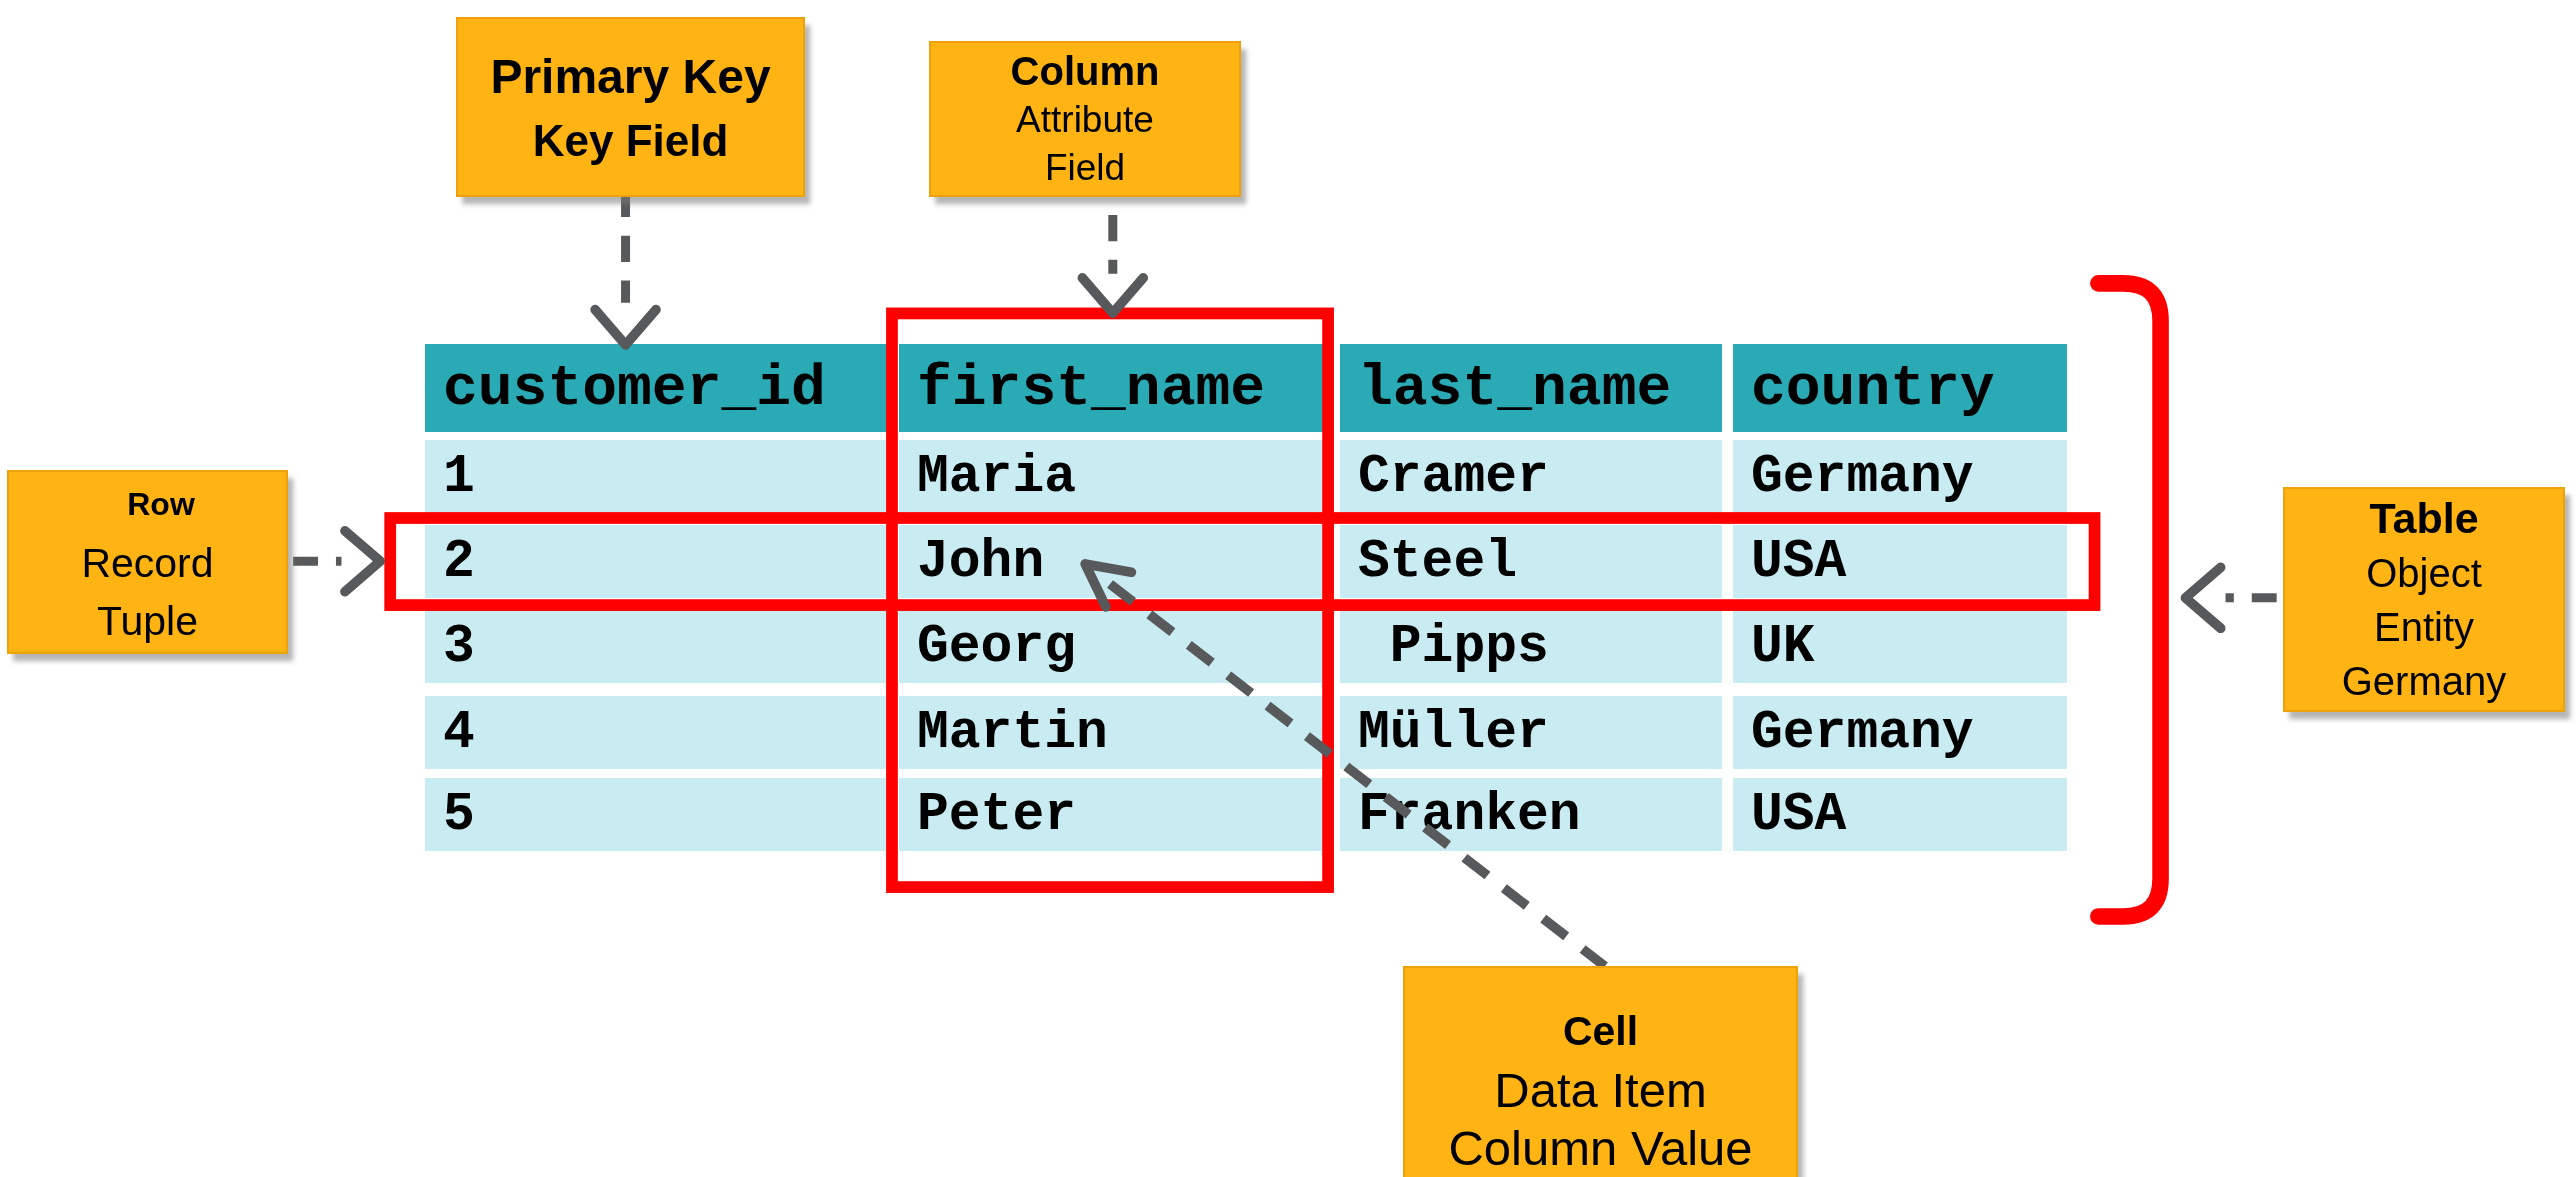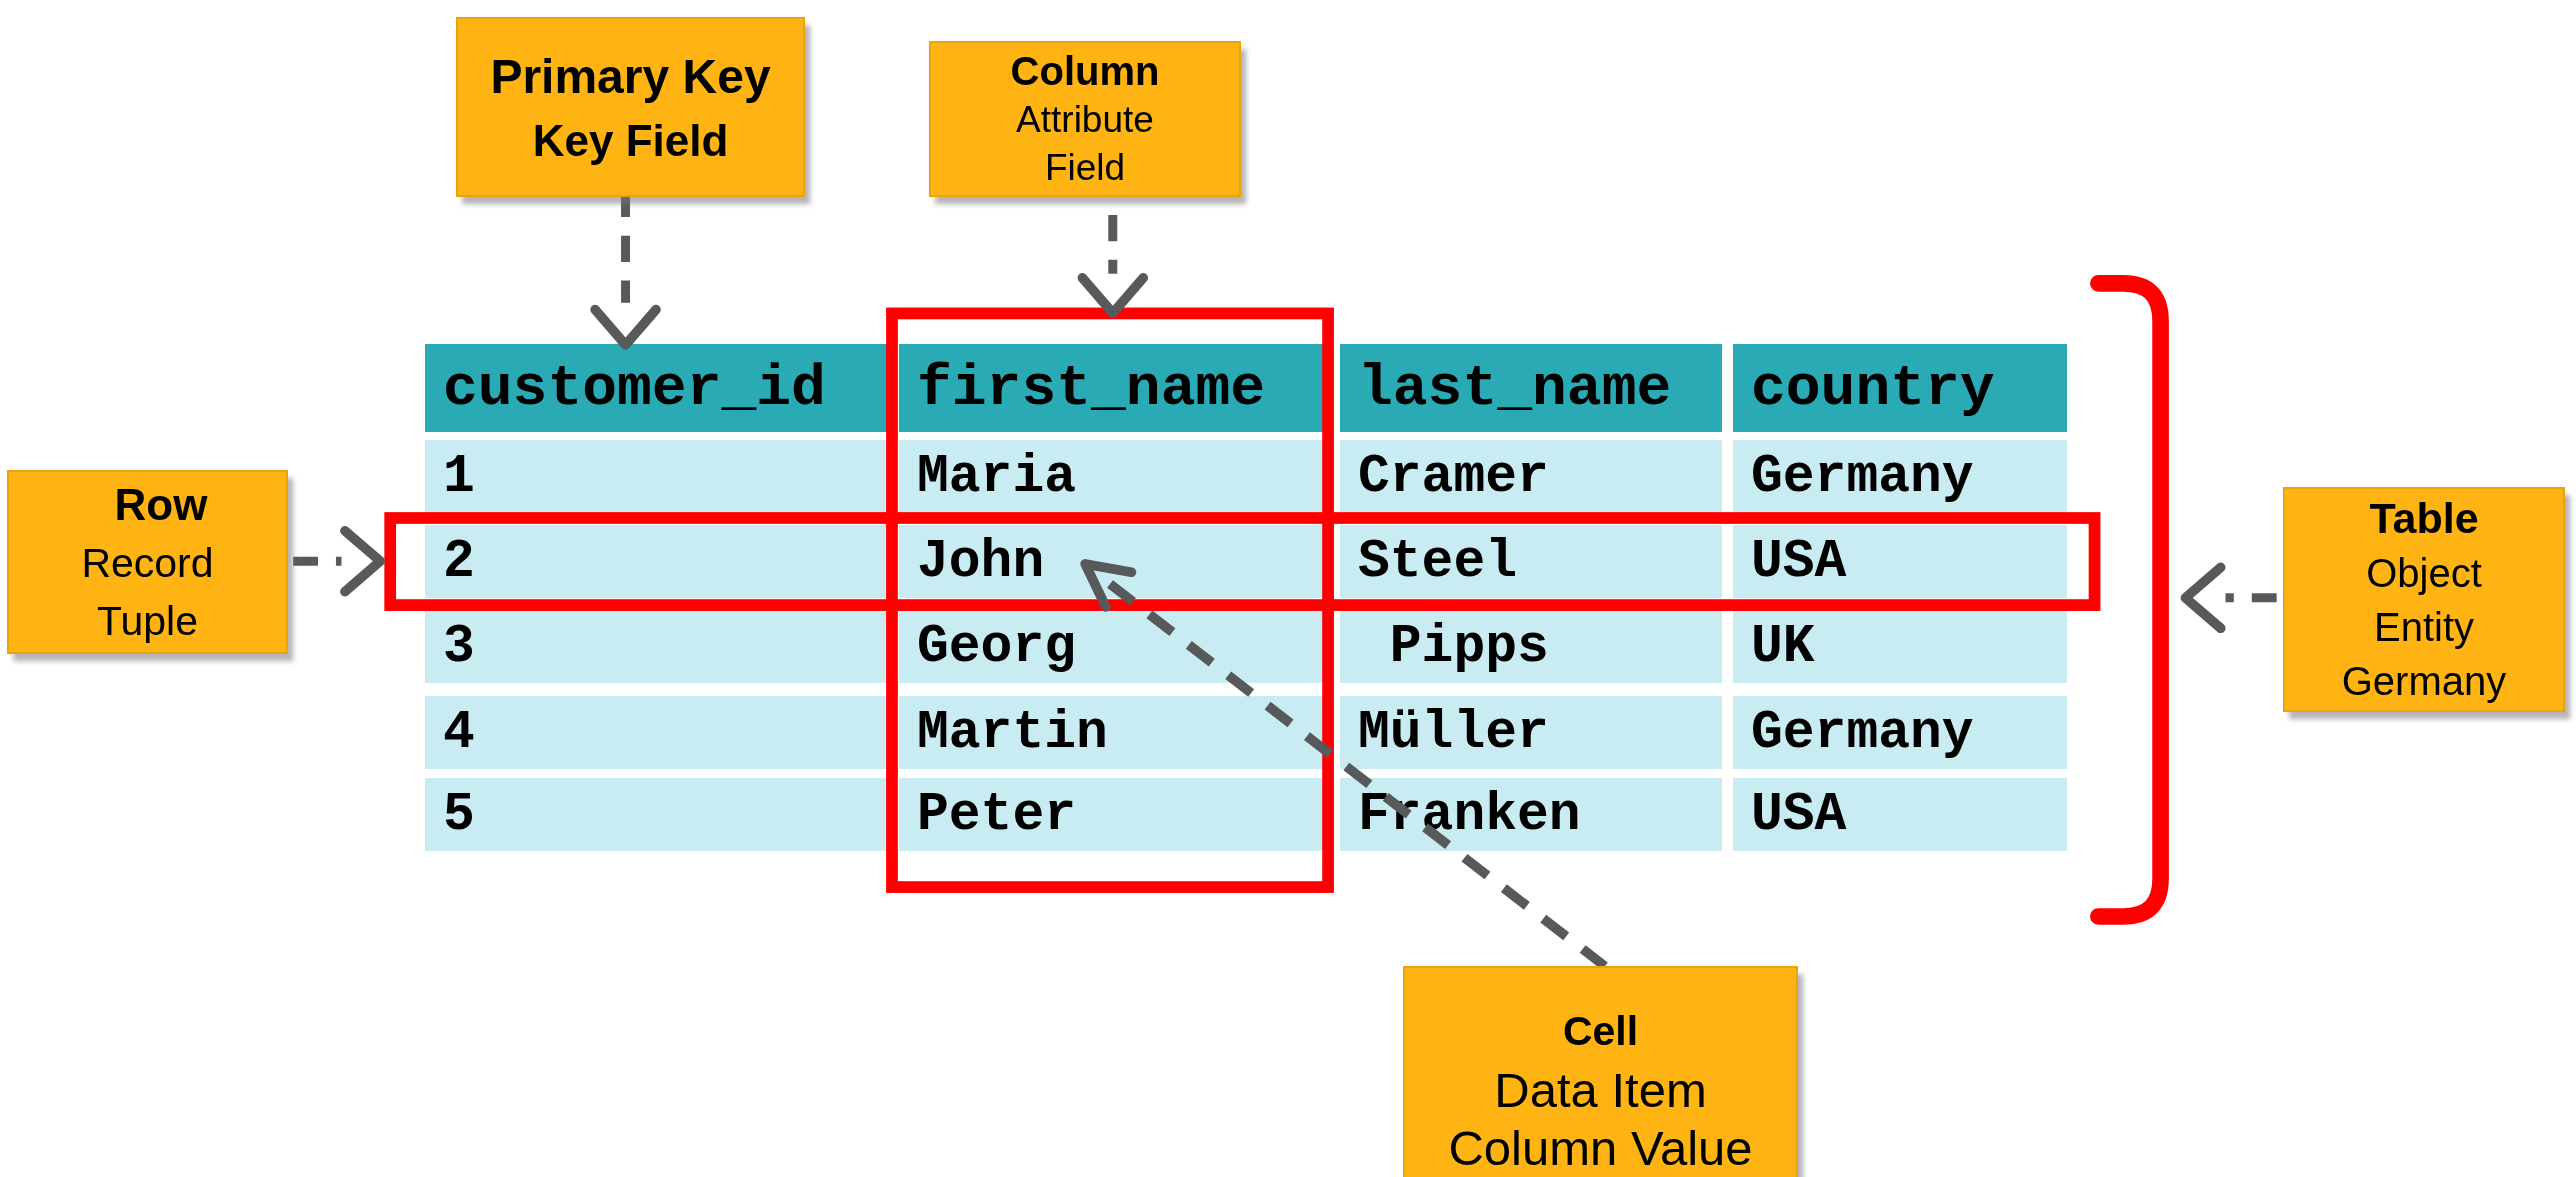--- a/index.html
+++ b/index.html
@@ -57,21 +57,21 @@
     z-index:10;
   }
   .note .t{font-weight:bold;}
   #note-pk{left:456px;top:17.3px;width:349px;height:180px;}
   #note-pk .t{font-size:48px;line-height:66px;}
   #note-pk .l{font-size:44px;line-height:61px;font-weight:bold;}
   #note-col{left:929px;top:5.5px;width:312px;height:156px;margin-top:35px;}
   #note-col .t{font-size:40px;line-height:50px;}
   #note-col .l{font-size:37px;line-height:48px;}
   #note-row{left:7px;top:470px;width:281px;height:184px;}
-  #note-row .t{font-size:44px;line-height:59px;margin-left:27px;}
+  #note-row .t{font-size:32px;line-height:59px;margin-left:27px;}
   #note-row .l{font-size:41px;line-height:58px;}
   #note-table{left:2283px;top:487px;width:282px;height:225px;}
   #note-table .t{font-size:43px;line-height:55px;}
   #note-table .l{font-size:40px;line-height:54px;}
   #note-cell{left:1403px;top:966px;width:395px;height:246px;}
   #note-cell .t{font-size:41px;line-height:59px;}
   #note-cell .l{font-size:49px;line-height:58px;}
 </style>
 </head>
 <body>

